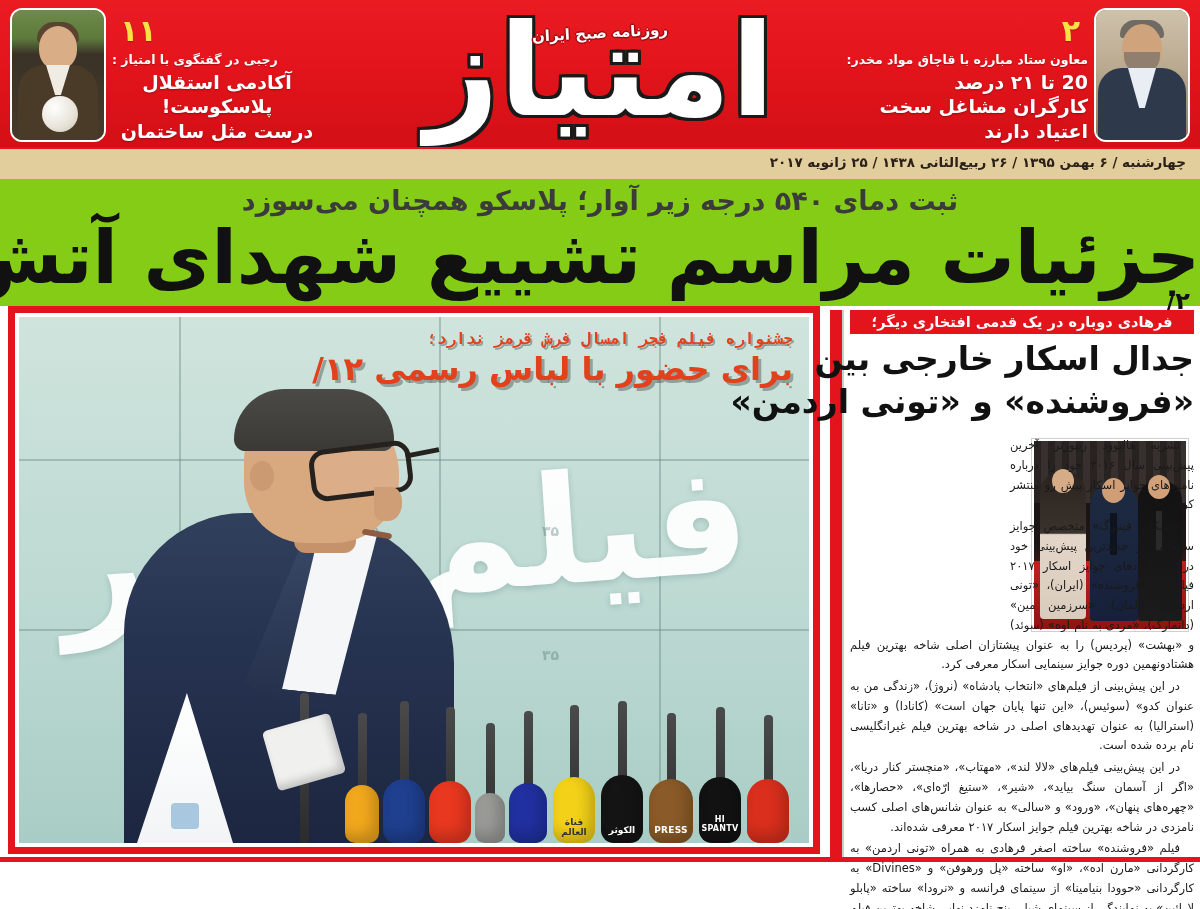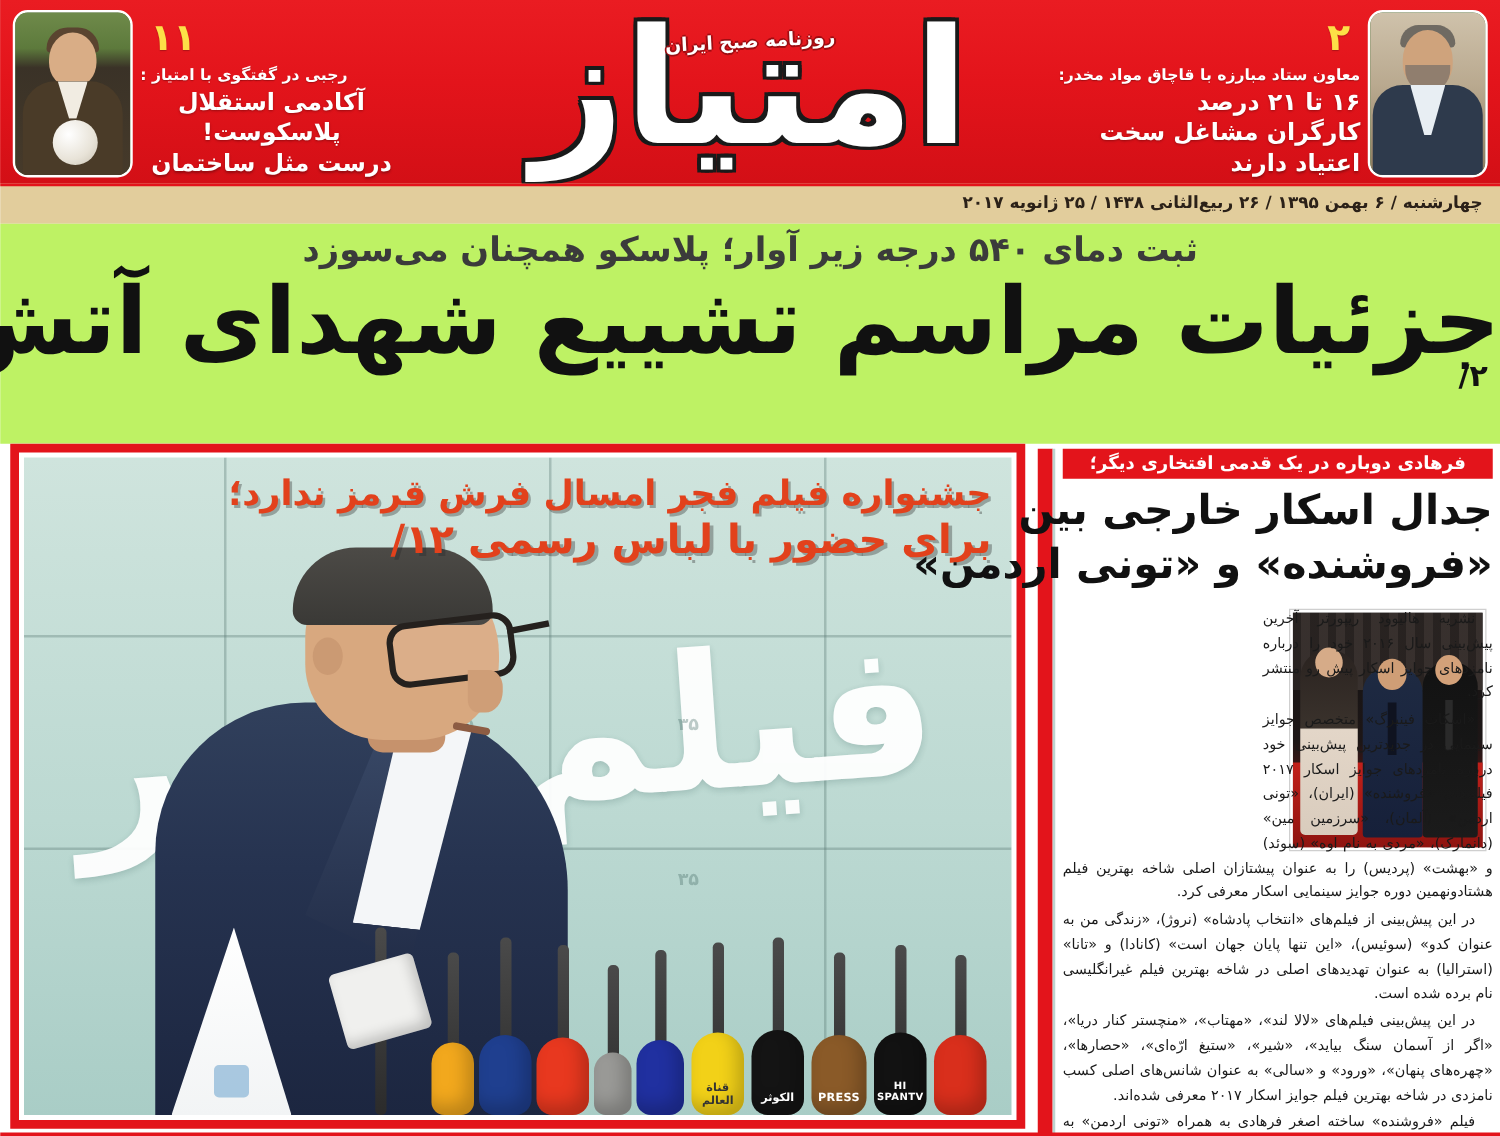--- a/index.html
+++ b/index.html
@@ -94,21 +94,21 @@
 
   
   .infobar{position:relative;width:1200px;height:30px;background:#e2cd9c;border-top:2px solid #e3141b;}
   .infobar .ib{
     position:absolute;top:5px;color:#2b2118;font-size:13.5px;font-weight:bold;white-space:nowrap;
   }
   .ib-left{left:14px;margin-top:44px;}
   .ib-right{right:14px;}
 
   
-  .banner{position:relative;width:1200px;height:176px;background:#bef264;}
+  .banner{position:relative;width:1200px;height:127px;background:#84cc16;}
   .kicker{
     position:absolute;top:6px;left:0;right:0;text-align:center;
     font-size:27px;font-weight:bold;color:#3b3b3b;white-space:nowrap;
   }
   .mainhead{
     position:absolute;top:40px;left:0;right:0;text-align:center;
     font-size:74px;font-weight:bold;color:#111;letter-spacing:-1px;
     line-height:1.05;white-space:nowrap;
   }
   .headref{
@@ -198,22 +198,23 @@
     position:absolute;left:0;right:0;text-align:center;color:#fff;
     font-size:9px;font-weight:bold;letter-spacing:.3px;
   }
   .mic .boxy{position:absolute;border-radius:5px;box-shadow:inset -4px -5px 10px rgba(0,0,0,.2);}
 
   
   .ov{
     position:absolute;right:16px;top:12px;text-align:right;direction:rtl;
   }
   .ov .ov-kick{
-    color:#e2411c;font-size:28px;font-weight:bold;white-space:nowrap;
+    color:#e2411c;font-size:16px;font-weight:bold;white-space:nowrap;
     text-shadow:2px 2px 0 rgba(40,40,40,.35);
+    font-family:Liberation Mono, monospace;
   }
   .ov .ov-l{
     color:#e2411c;font-size:32px;font-weight:bold;white-space:nowrap;line-height:1.3;
     text-shadow:3px 3px 0 rgba(40,40,40,.35);
   }
 
   
   .rightcol{position:absolute;right:6px;top:0;width:366px;height:556px;}
   .rc-sidebar{
     position:absolute;right:352px;top:4px;width:12px;height:548px;
@@ -305,21 +306,21 @@
           <div class="hair"></div>
           <div class="head"></div>
           <div class="beard"></div>
           <div class="body"></div>
           <div class="shirt"></div>
         </div>
       </div>
       <div class="promo-num">۲</div>
       <div class="promo-kicker">معاون ستاد مبارزه با قاچاق مواد مخدر:</div>
       <div class="promo-lines">
-        <span class="ln">۱۶ تا ۲۱ درصد</span>
+        <span class="ln">20 تا ۲۱ درصد</span>
         <span class="ln">کارگران مشاغل سخت</span>
         <span class="ln">اعتیاد دارند</span>
       </div>
     </div>
   </div>
 
   <div class="infobar">
     <div class="ib ib-left">شماره ۲۱۳۰ / ۱۲ صفحه / قیمت ۱۰۰۰ تومان</div>
     <div class="ib ib-right">چهارشنبه / ۶ بهمن ۱۳۹۵ / ۲۶ ربیع‌الثانی ۱۴۳۸ / ۲۵ ژانویه ۲۰۱۷</div>
   </div>

